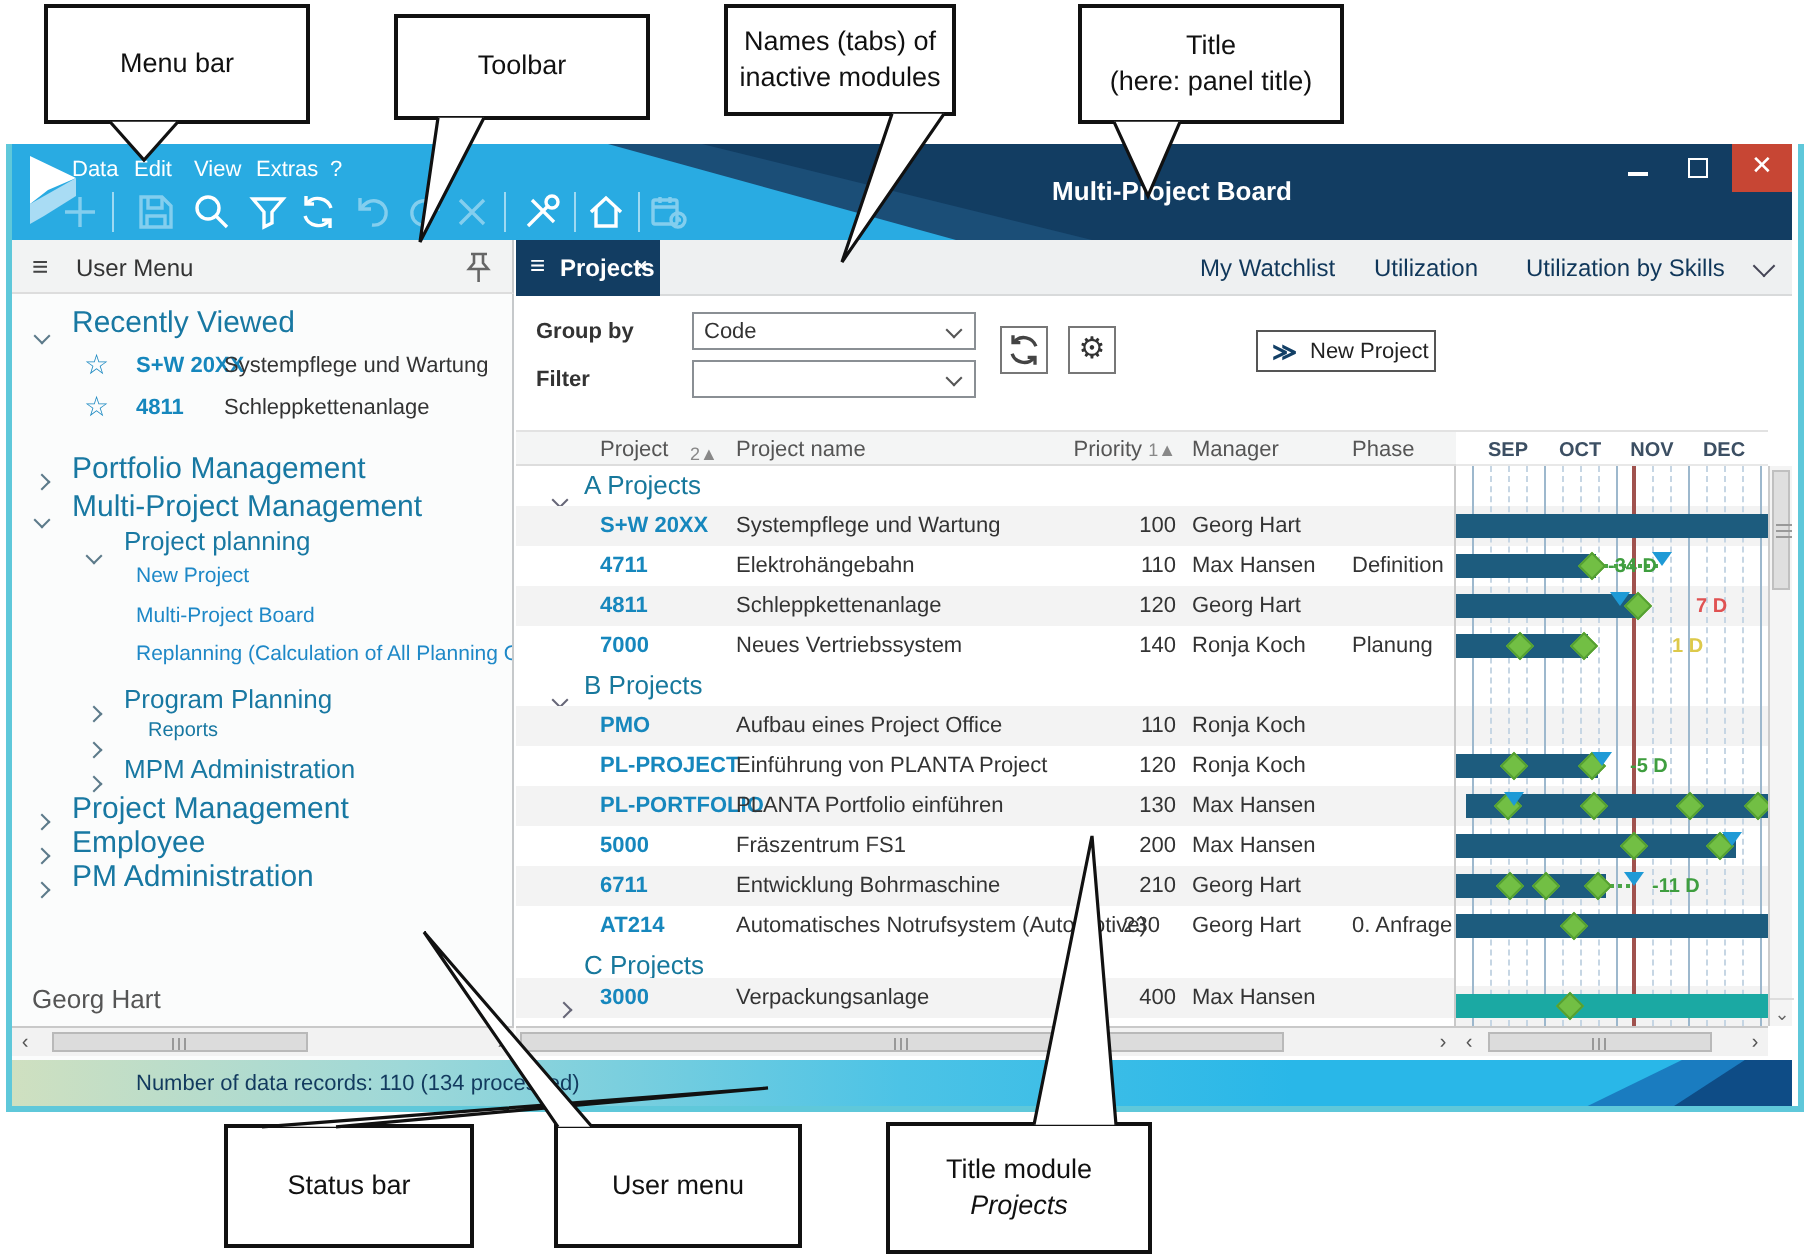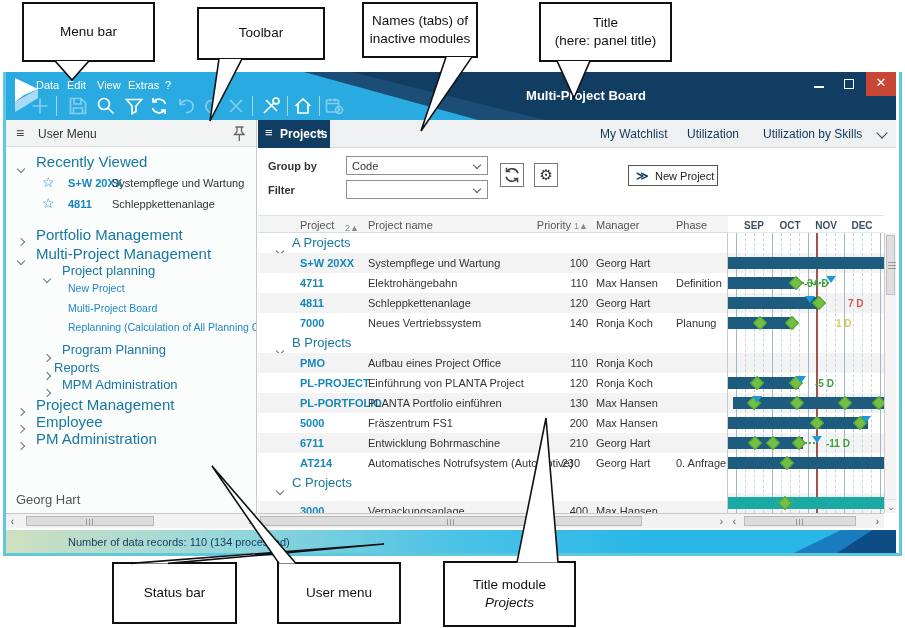--- a/index.html
+++ b/index.html
@@ -246,21 +246,21 @@
       <div style="position: absolute; left: 12px; top: 103px;"><span class="cv cv-down"></span></div>
       <div style="position: absolute; left: 30px; top: 98px; font-size: 15px; color: rgb(24, 120, 162); white-space: nowrap;">Multi-Project Management</div>
       <div style="position: absolute; left: 38px; top: 121px;"><span class="cv cv-down"></span></div>
       <div style="position: absolute; left: 56px; top: 116px; font-size: 13px; color: rgb(24, 120, 162); white-space: nowrap;">Project planning</div>
       <div style="position: absolute; left: 62px; top: 135px; font-size: 10.5px; color: rgb(30, 136, 199); white-space: nowrap;">New Project</div>
       <div style="position: absolute; left: 62px; top: 155px; font-size: 10.5px; color: rgb(30, 136, 199); white-space: nowrap;">Multi-Project Board</div>
       <div style="position: absolute; left: 62px; top: 174px; font-size: 10.5px; color: rgb(30, 136, 199); white-space: nowrap;">Replanning (Calculation of All Planning Objects)</div>
       <div style="position: absolute; left: 38px; top: 200px;"><span class="cv cv-right"></span></div>
       <div style="position: absolute; left: 56px; top: 195px; font-size: 13px; color: rgb(24, 120, 162); white-space: nowrap;">Program Planning</div>
       <div style="position: absolute; left: 38px; top: 218px;"><span class="cv cv-right"></span></div>
-      <div style="position: absolute; left: 48px; top: 213px; font-size: 13px; color: rgb(24, 120, 162); white-space: nowrap;">Reports</div>
+      <div style="position: absolute; left: 68px; top: 213px; font-size: 10px; color: rgb(24, 120, 162); white-space: nowrap;">Reports</div>
       <div style="position: absolute; left: 38px; top: 235px;"><span class="cv cv-right"></span></div>
       <div style="position: absolute; left: 56px; top: 230px; font-size: 13px; color: rgb(24, 120, 162); white-space: nowrap;">MPM Administration</div>
       <div style="position: absolute; left: 12px; top: 254px;"><span class="cv cv-right"></span></div>
       <div style="position: absolute; left: 30px; top: 249px; font-size: 15px; color: rgb(24, 120, 162); white-space: nowrap;">Project Management</div>
       <div style="position: absolute; left: 12px; top: 271px;"><span class="cv cv-right"></span></div>
       <div style="position: absolute; left: 30px; top: 266px; font-size: 15px; color: rgb(24, 120, 162); white-space: nowrap;">Employee</div>
       <div style="position: absolute; left: 12px; top: 288px;"><span class="cv cv-right"></span></div>
       <div style="position: absolute; left: 30px; top: 283px; font-size: 15px; color: rgb(24, 120, 162); white-space: nowrap;">PM Administration</div>
     </div>
   <div class="a sb-user">Georg Hart</div>
@@ -373,21 +373,21 @@
         <div class="cell pid" style="left: 42px;">AT214</div>
         <div class="cell" style="left: 110px;">Automatisches Notrufsystem (Automotive)</div>
         <div class="cell" style="left: 272px; width: 50px; text-align: right;">230</div>
         <div class="cell" style="left: 338px;">Georg Hart</div>
         <div class="cell" style="left: 418px;">0. Anfrage</div>
       </div>
       <div class="trow" style="top: 240px;">
         <div style="position: absolute; left: 19px; top: 7px;"><span class="cv cv-down" style="border-color:#667"></span></div>
         <div class="cell grp" style="left: 34px;">C Projects</div>
       </div>
-      <div class="trow stripe" style="top: 268px; padding-left: 11px;">
+      <div class="trow stripe" style="top: 256px; padding-left: 11px;">
         <div style="position: absolute; left: 21px; top: 6px;"><span class="cv cv-right" style="border-color:#667"></span></div>
         <div class="cell pid" style="left: 42px;">3000</div>
         <div class="cell" style="left: 110px;">Verpackungsanlage</div>
         <div class="cell" style="left: 272px; width: 58px; text-align: right;">400</div>
         <div class="cell" style="left: 338px;">Max Hansen</div>
         <div class="cell" style="left: 418px;"></div>
       </div>
     </div>
 
   <div class="a gmonths" id="gmonths">

